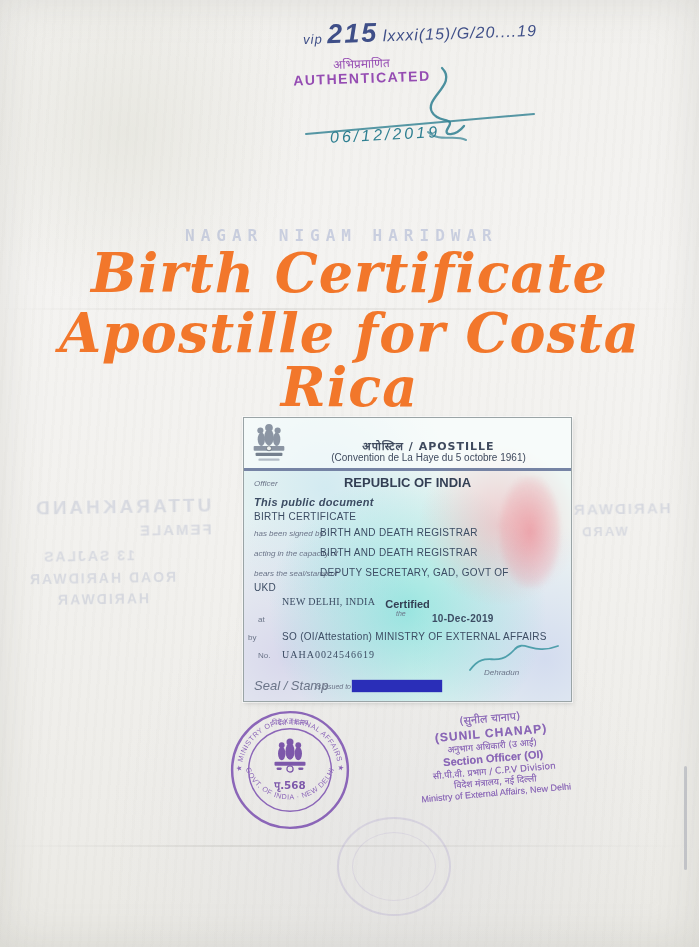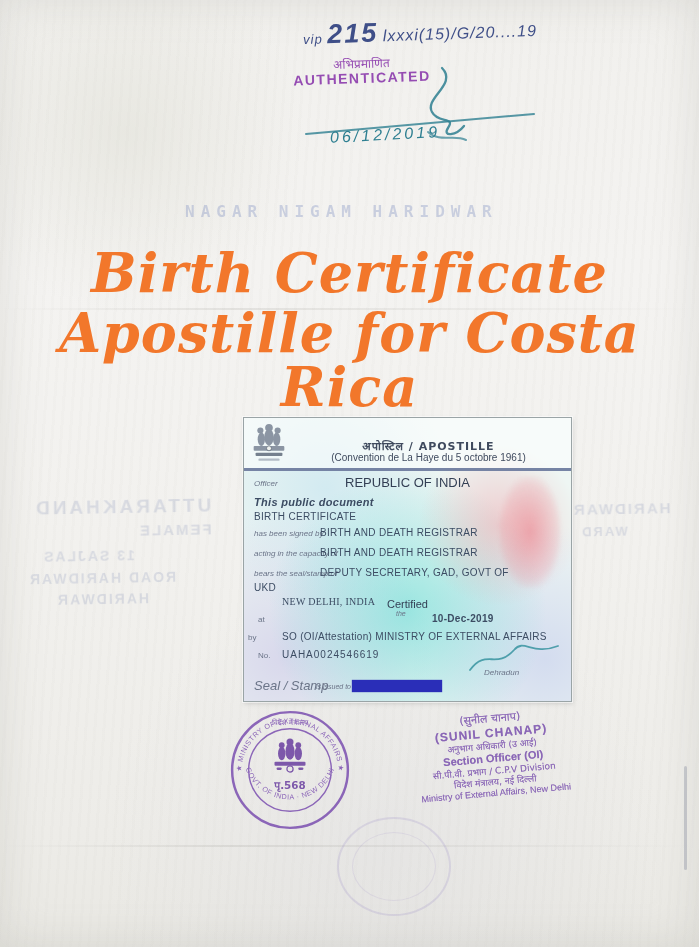--- a/index.html
+++ b/index.html
@@ -47,21 +47,21 @@
   }
   .sticker-header{position:absolute;left:0;top:0;width:100%;height:50px;background:rgba(255,255,255,.55);border-bottom:3px solid rgba(95,111,149,.85);}
   .sticker-header .ht{position:absolute;left:46px;right:4px;text-align:center;color:#3f4a5e;white-space:nowrap;}
   .ht1{top:6px;font-size:11px;font-weight:bold;}
   .ht2{top:20px;font-size:11px;font-weight:bold;letter-spacing:1px;}
   .ht3{top:34px;font-size:10px;}
   .hindi{font-family:"DejaVu Sans",sans-serif;}
   .pink-mark{position:absolute;left:255px;top:58px;width:62px;height:112px;background:radial-gradient(ellipse at 50% 50%,rgba(235,120,132,.55),rgba(235,120,132,.18) 60%,transparent 75%);filter:blur(1.5px);}
   .f-label{position:absolute;font-size:8px;font-style:italic;color:#6b7488;white-space:nowrap;}
   .f-value{position:absolute;font-size:10px;color:#3c4c63;white-space:nowrap;letter-spacing:.3px;}
-  .f-center{position:absolute;left:0;width:100%;text-align:center;color:#333f54;font-weight:normal;}
+  .f-center{position:absolute;left:0;width:100%;text-align:center;color:#333f54;font-weight:bold;}
   .redaction{position:absolute;left:108px;top:262px;width:90px;height:12px;background:#2A2EB8;box-shadow:0 0 1px #2A2EB8;}
   
   .officer2{width:230px;text-align:center;color:#7d55b0;line-height:1.25;transform:rotate(-5deg);opacity:.88;text-shadow:0 0 .5px rgba(125,85,176,.6);}
   .o2-hname{font-size:11px;}
   .o2-name{font-size:12px;font-weight:bold;letter-spacing:1px;}
   .o2-htitle{font-size:9px;}
   .o2-title{font-size:11px;font-weight:bold;}
   .o2-small{font-size:9px;}
   .ghost-circle{left:337px;top:817px;width:110px;height:95px;border:2px solid rgba(130,110,190,.17);border-radius:50%;}
   .ghost-circle::after{content:"";position:absolute;inset:13px;border:1.5px solid rgba(130,110,190,.12);border-radius:50%;}
@@ -102,21 +102,21 @@
     <path d="M30,68 C42,79 56,70 68,76" stroke="#2E7F91" stroke-width="2" fill="none" stroke-linecap="round" opacity=".7"></path>
   </svg>
 
   <svg class="abs" style="left:296px;top:100px;" width="270" height="44" viewBox="0 0 270 44">
     <path d="M10,34 L238,14" stroke="#2E7F91" stroke-width="2" fill="none" stroke-linecap="round" opacity=".8"></path>
   </svg>
 
   <div class="abs hw-date" style="left:330px;top:126px;">06/12/2019</div>
 
 
-  <div class="abs ghost-dot" style="left:185px;top:202px;">NAGAR NIGAM HARIDWAR</div>
+  <div class="abs ghost-dot" style="left:185px;top:226px;">NAGAR NIGAM HARIDWAR</div>
 
   <div class="abs title" style="top:246px;">Birth Certificate</div>
   <div class="abs title" style="top:306px;">Apostille for Costa Rica</div>
 
   <div class="abs sticker">
     <div class="pink-mark"></div>
 
     <div class="sticker-header">
 
       <svg style="position:absolute;left:5px;top:3px;" width="40" height="46" viewBox="0 0 40 48">
@@ -158,21 +158,21 @@
 
     <div class="f-label" style="left:14px;top:197px;font-style:normal;">at</div>
     <div class="f-value" style="left:38px;top:178px;font-family:Liberation Serif, serif;">NEW DELHI, INDIA</div>
     <div class="f-label" style="left:152px;top:192px;font-size:7px;">the</div>
     <div class="f-value" style="left:188px;top:195px;font-weight:bold;">10-Dec-2019</div>
 
     <div class="f-label" style="left:4px;top:215px;font-style:normal;">by</div>
     <div class="f-value" style="left:38px;top:213px;">SO (OI/Attestation) MINISTRY OF EXTERNAL AFFAIRS</div>
 
     <div class="f-label" style="left:14px;top:233px;font-style:normal;">No.</div>
-    <div class="f-value" style="left:38px;top:231px;letter-spacing:1px;">UAHA0024546619</div>
+    <div class="f-value" style="left:38px;top:231px;letter-spacing:1px;font-family:Liberation Serif, serif;">UAHA0024546619</div>
 
     <svg style="position:absolute;left:222px;top:220px;" width="100" height="38" viewBox="0 0 100 38">
       <path d="M4,32 C20,10 30,32 48,12 C58,0 66,18 92,8" stroke="#2E8F9B" stroke-width="1.8" fill="none" stroke-linecap="round" opacity=".8"></path>
     </svg>
     <div class="f-label" style="left:240px;top:250px;">Dehradun</div>
 
     <div class="f-label" style="left:10px;top:260px;font-size:13px;">Seal / Stamp</div>
     <div class="f-label" style="left:72px;top:265px;font-size:7px;">is issued to</div>
     <div class="redaction"></div>
   </div>

